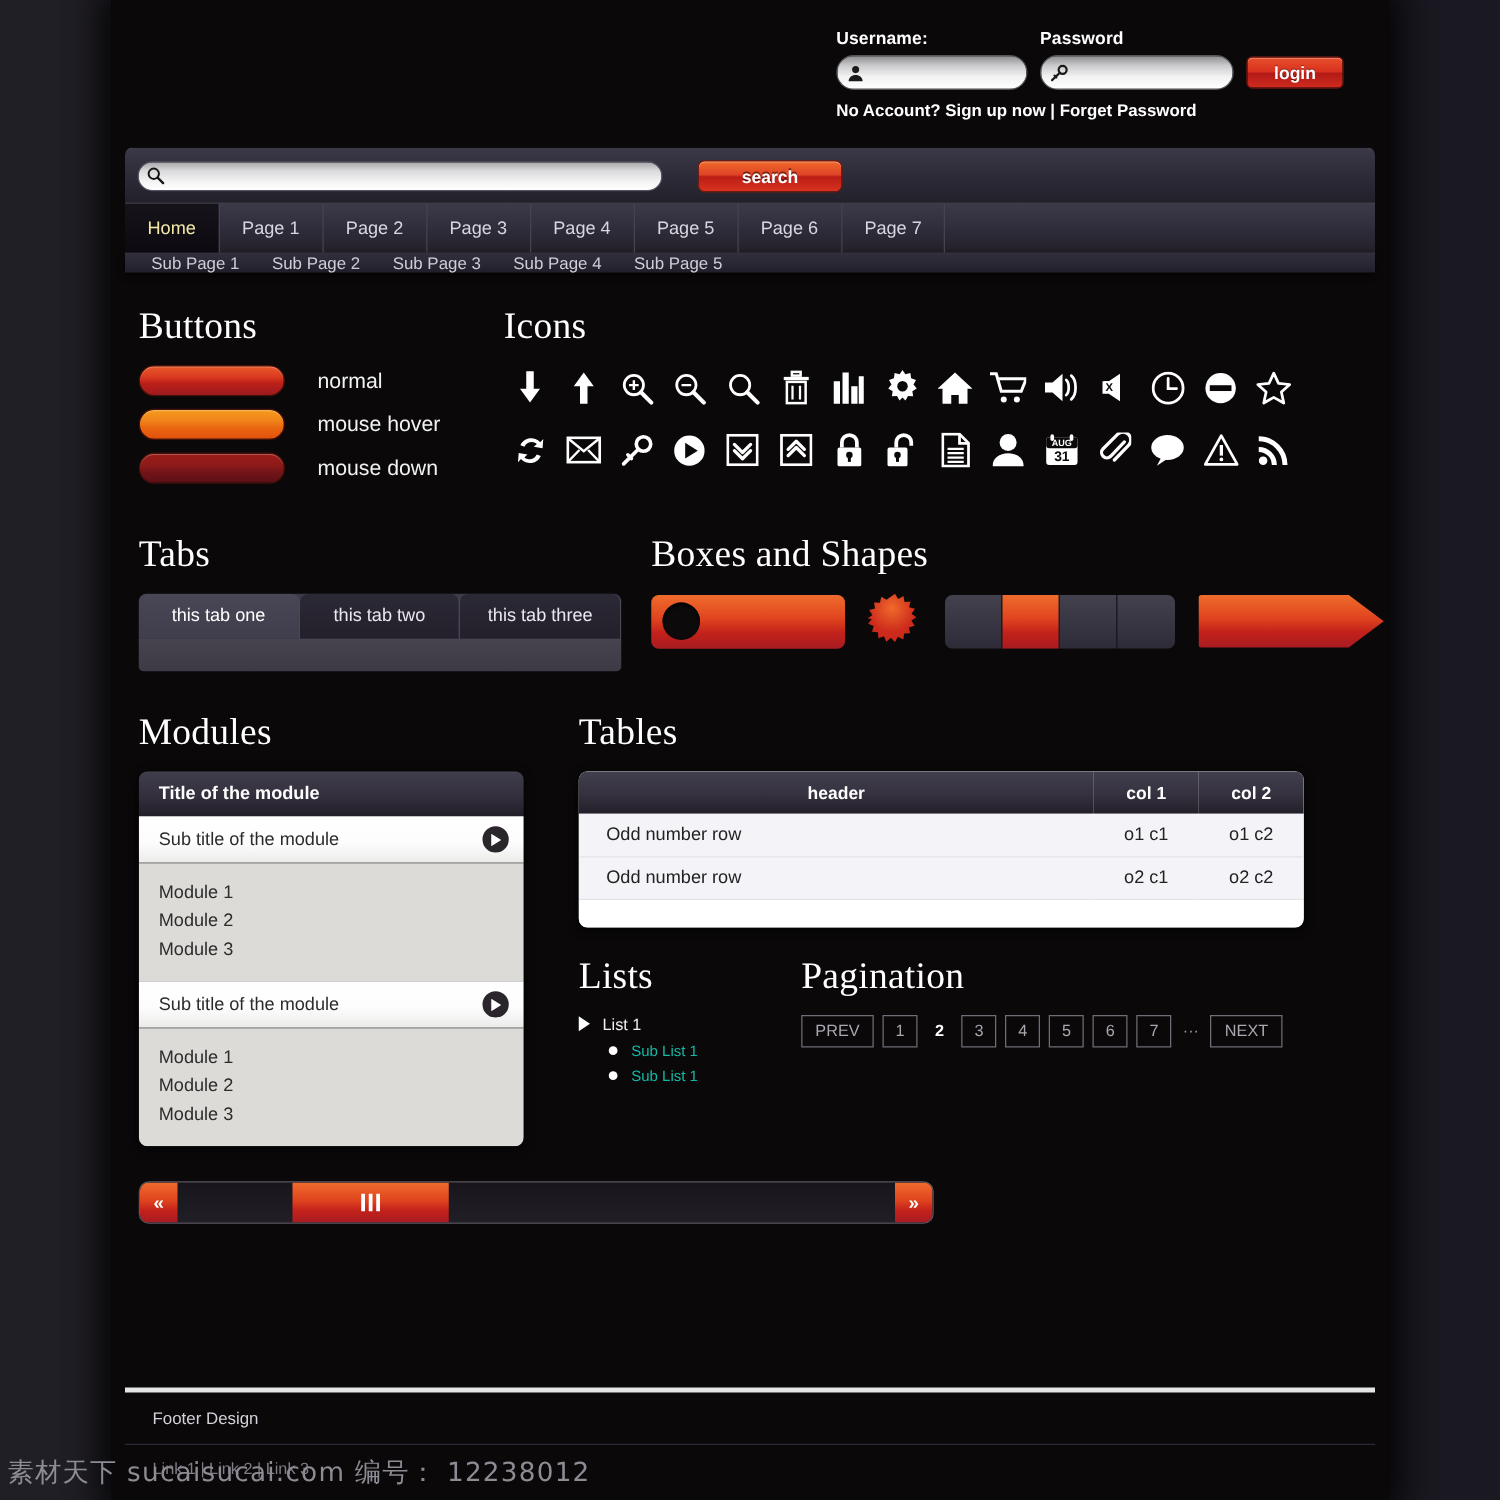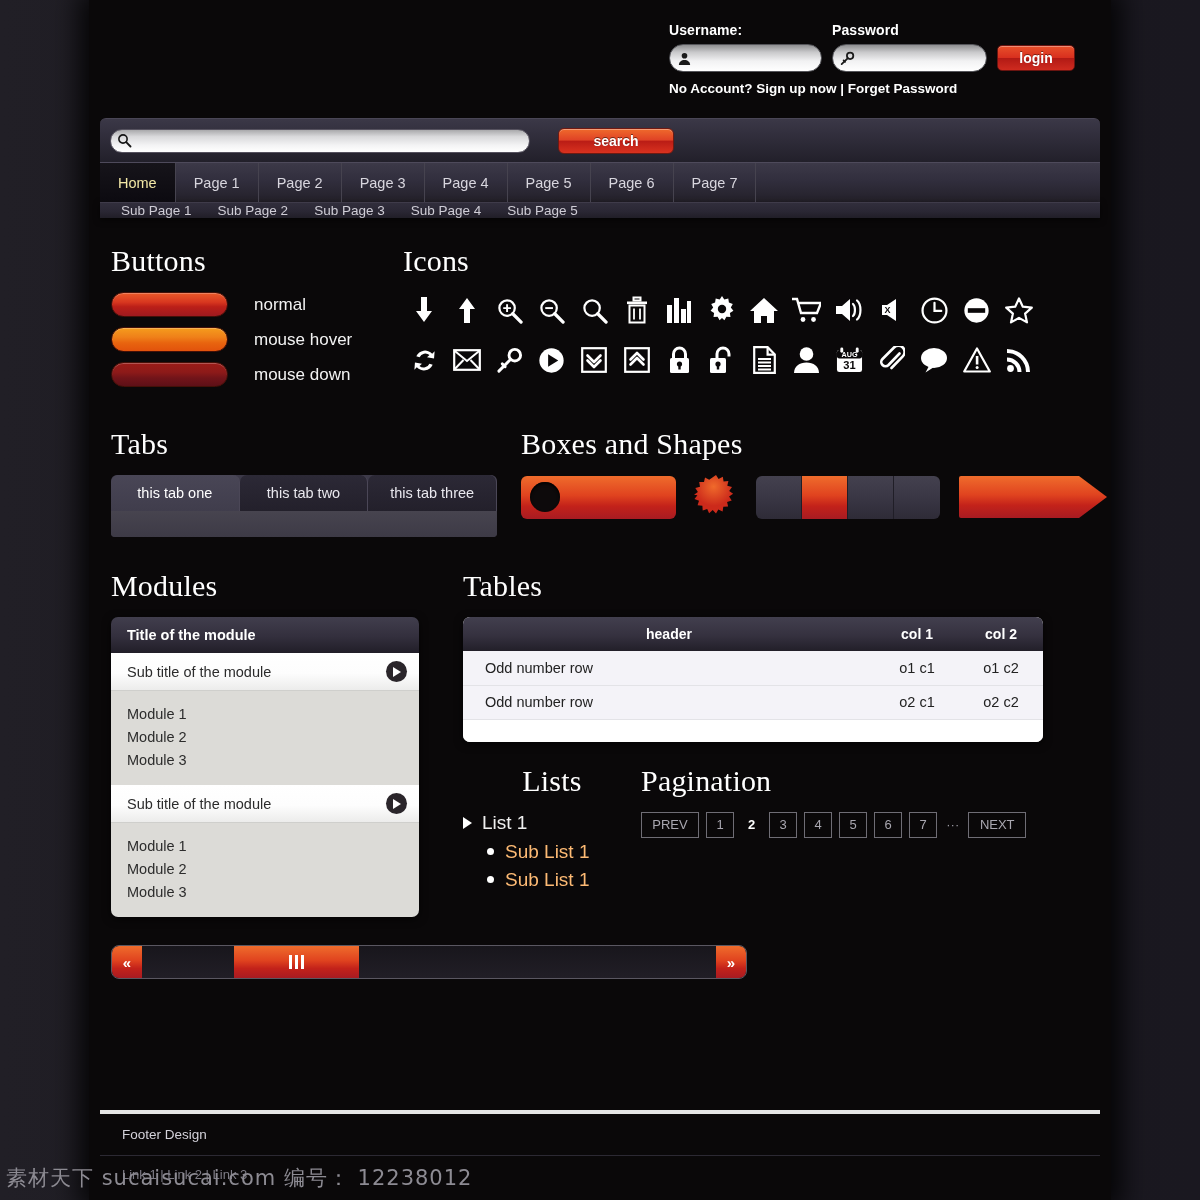--- a/index.html
+++ b/index.html
@@ -331,22 +331,22 @@
     border-bottom: 1px solid #e3e3e7;
   }
   .tbl tbody td.c0 { padding-left: 22px; }
   .tbl tbody td.c1, .tbl tbody td.c2 { text-align: center; }
   .tbl tbody tr.odd  td { background: #f4f3f8; }
   .tbl tbody tr.even td { background: #ffffff; }
   .tbl .tfoot { height: 22px; background: #ffffff; }
 
   
   .lists ul { list-style: none; }
-  .li-1 { display: flex; align-items: center; gap: 10px; color: #f0f0f0; font-size: 19px; margin-bottom: 7px; cursor: pointer; }
-  .li-2 { display: flex; align-items: center; gap: 11px; color: #fdba74; font-size: 19px; margin: 0 0 6px 24px; cursor: pointer; }
+  .li-1 { display: flex; align-items: center; gap: 10px; color: #f0f0f0; font-size: 13px; margin-bottom: 7px; cursor: pointer; }
+  .li-2 { display: flex; align-items: center; gap: 11px; color: #14b8a6; font-size: 12px; margin: 0 0 6px 24px; cursor: pointer; }
   .tri { width: 0; height: 0; border-left: 9px solid #ffffff; border-top: 6px solid transparent; border-bottom: 6px solid transparent; }
   .bullet { width: 7px; height: 7px; border-radius: 50%; background: #ffffff; }
 
   
   .pager { display: flex; align-items: center; gap: 7px; }
   .pg {
     min-width: 28px; height: 26px; padding: 0 7px;
     border: 1px solid #6f6d75;
     display: flex; align-items: center; justify-content: center;
     color: #a9a7b0; font-size: 13px;
@@ -826,21 +826,21 @@
                   <td class="c0">Odd number row</td>
                   <td class="c1">o2 c1</td>
                   <td class="c2">o2 c2</td>
                 </tr>
               </tbody>
             </table>
             <div class="tfoot"></div>
           </div>
 
           <div class="row" style="margin-top:22px;">
-            <div style="width:178px;flex:0 0 178px;text-align:center;" class="lists">
+            <div style="width:178px;flex:0 0 178px;" class="lists">
               <h2 class="sect">Lists</h2>
               <ul>
                 <li class="li-1">
                   <span class="tri"></span>
                   <span>List 1</span>
                 </li>
                 <li class="li-2">
                   <span class="bullet"></span>
                   <span>Sub List 1</span>
                 </li>

